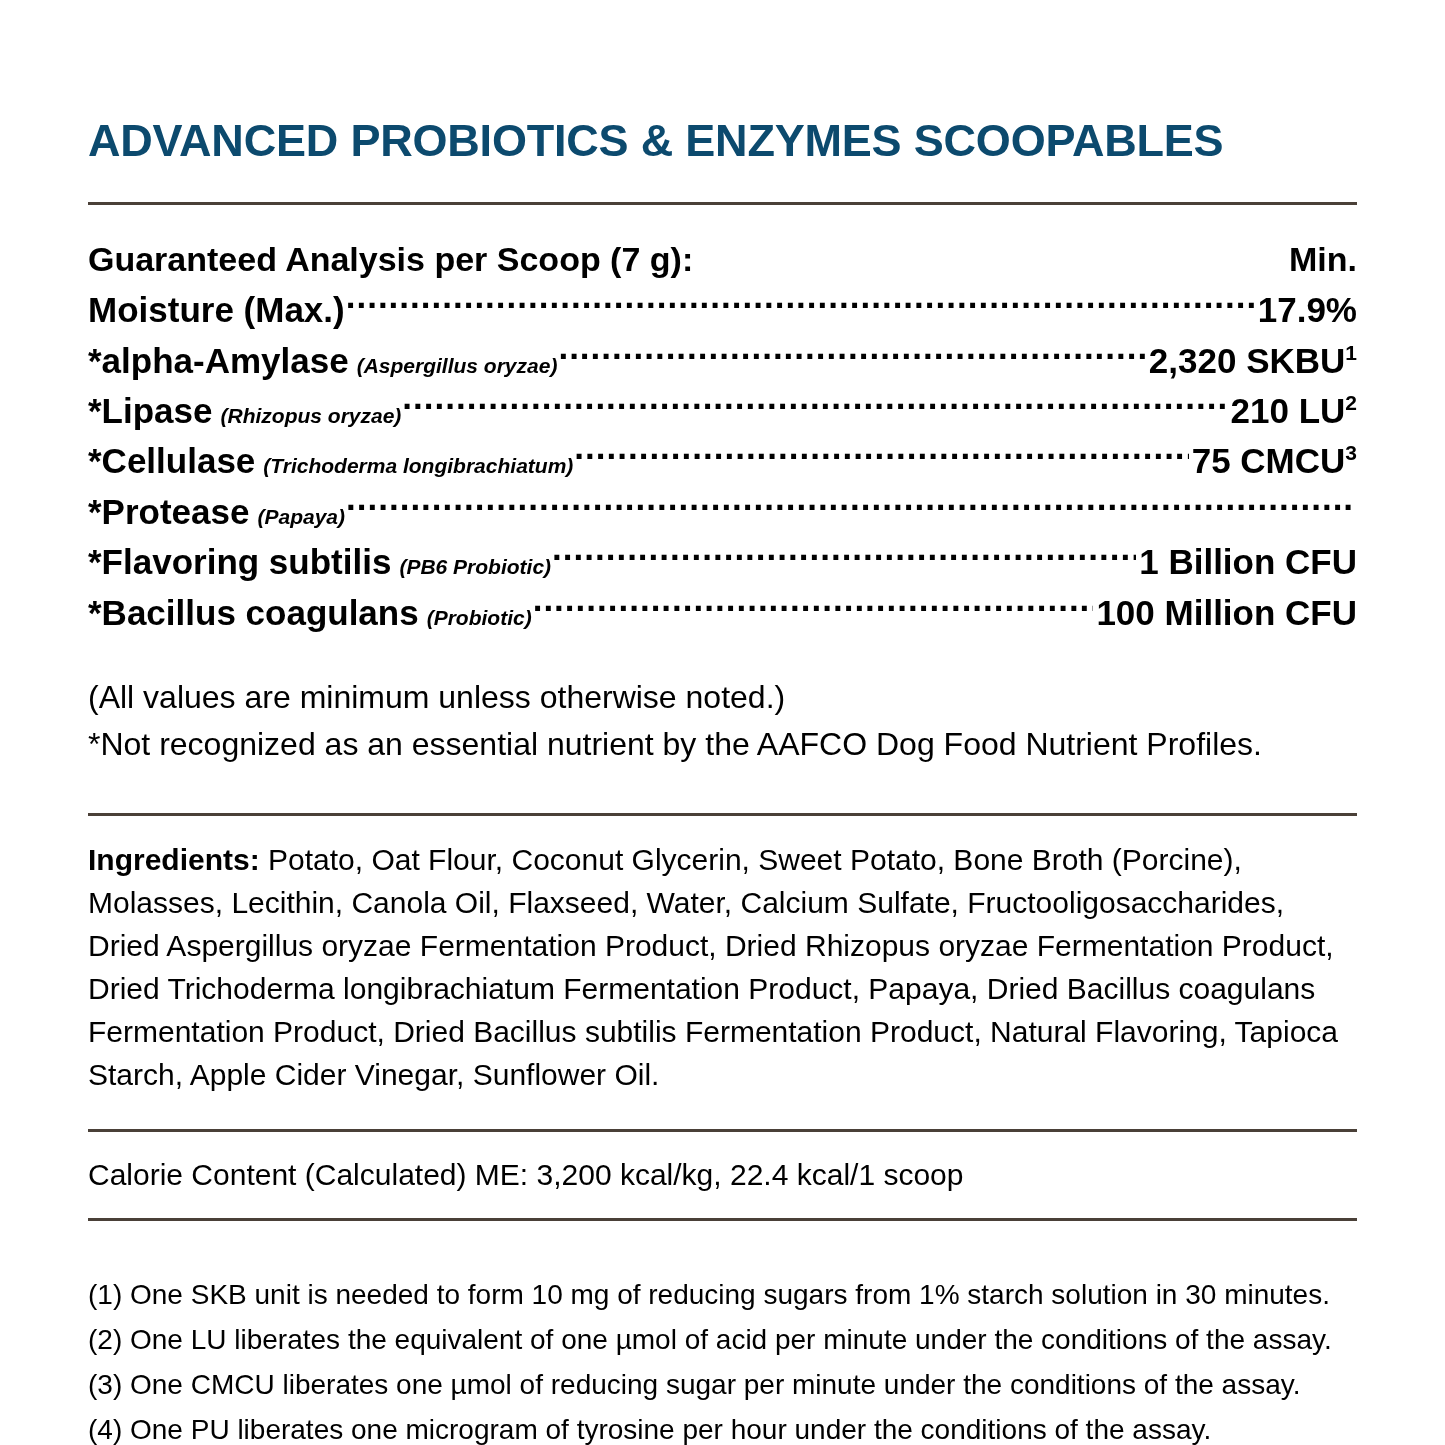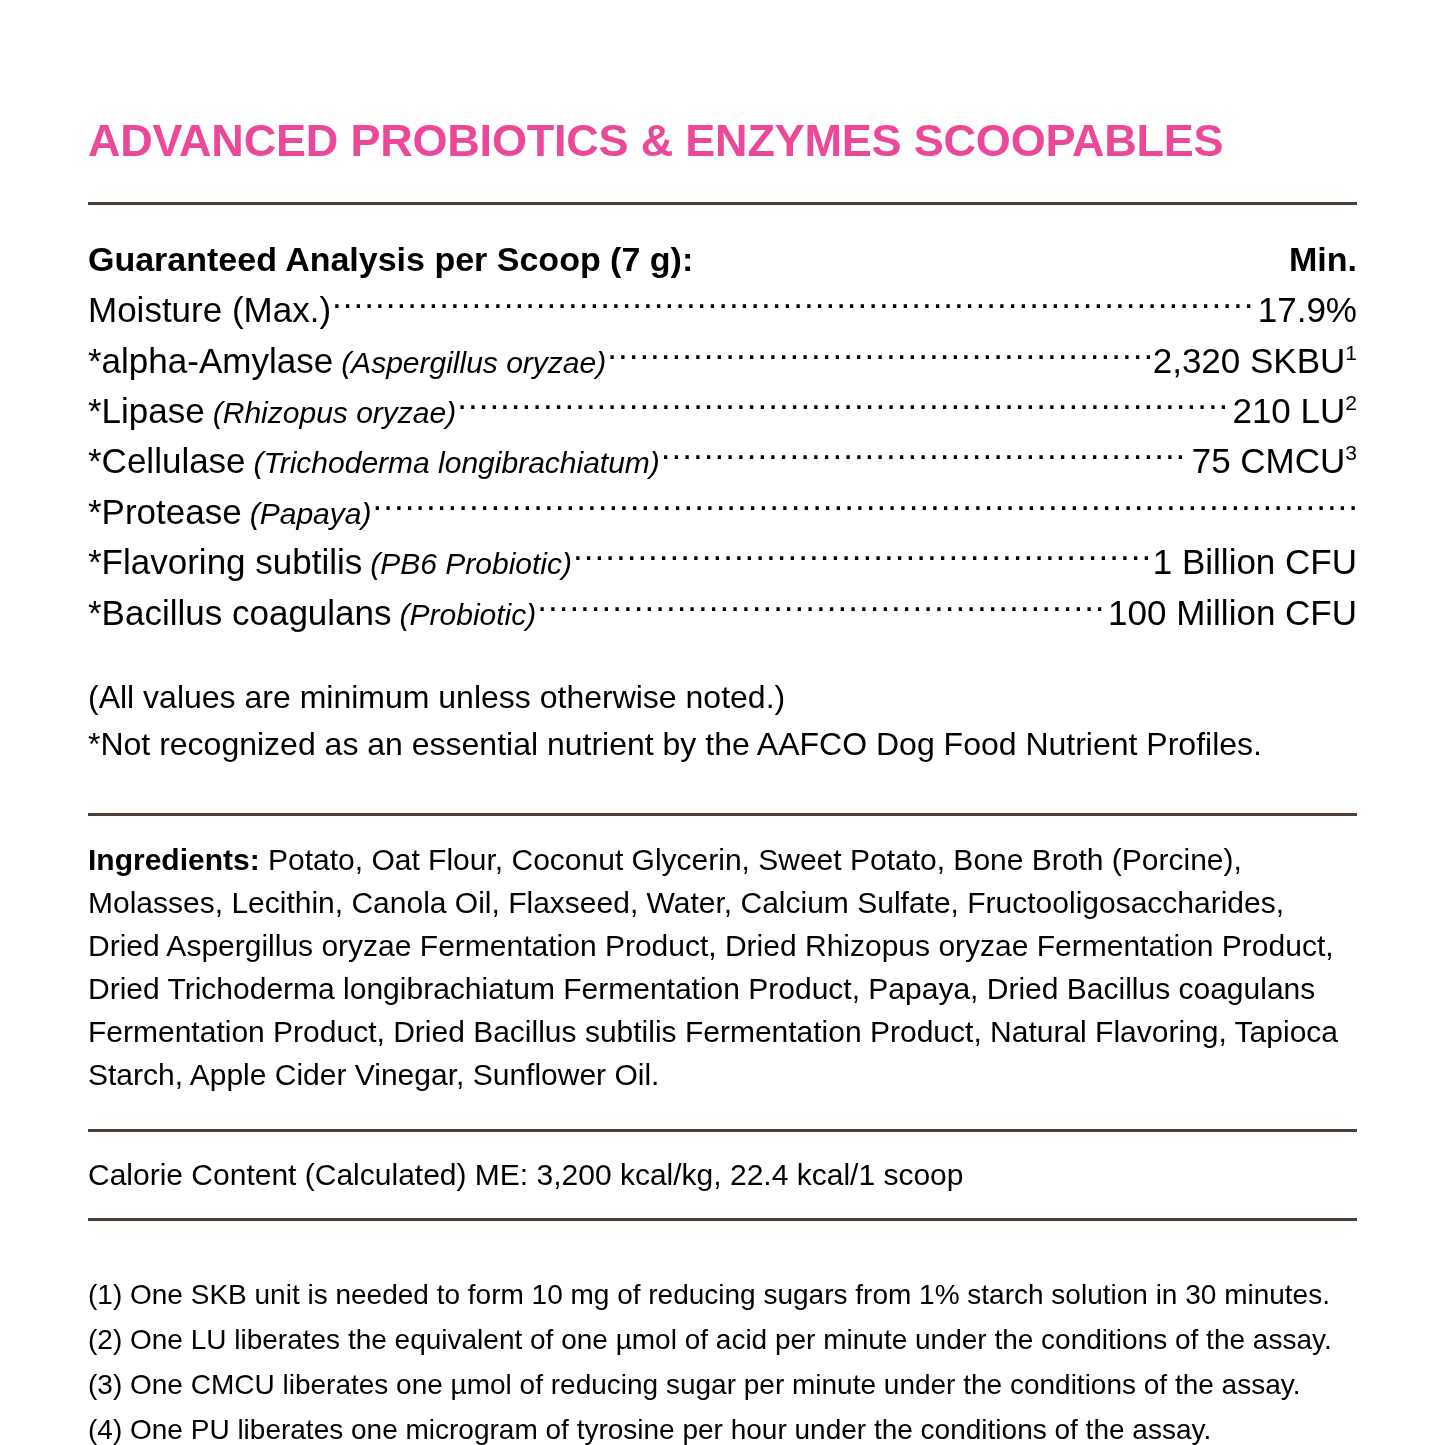--- a/index.html
+++ b/index.html
@@ -44,33 +44,33 @@
     display: flex;
     justify-content: space-between;
     align-items: baseline;
     font-size: 34px;
     font-weight: bold;
     margin-top: 34px;
     line-height: 1.18;
     gap: 16px;
   }
 
-  .ga-rows { margin-top: 6px; }
+  .ga-rows { margin-top: 6px; font-weight: bold; }
 
   .ga-row {
     display: flex;
     align-items: baseline;
     font-size: 35px;
     line-height: 1.44;
     white-space: nowrap;
   }
   .ga-name { flex: 0 0 auto; }
   .ga-sci {
     font-style: italic;
-    font-size: 30px;
+    font-size: 21px;
     padding-left: 8px;
     flex: 0 0 auto;
   }
   .ga-sci:empty { padding-left: 0; }
   .ga-lead {
     flex: 1 1 auto;
     overflow: hidden;
     position: relative;
     height: 1em;
     margin: 0 1px;
@@ -124,21 +124,21 @@
     font-size: 28px;
     line-height: 1.60;
     white-space: nowrap;
   }
 </style>
 </head>
 <body>
 
 <div class="page">
 
-  <h1 class="title" style="color: #ec4899;">ADVANCED PROBIOTICS &amp; ENZYMES SCOOPABLES</h1>
+  <h1 class="title" style="color: #0c4a6e;">ADVANCED PROBIOTICS &amp; ENZYMES SCOOPABLES</h1>
   <div class="rule rule-title" style="border-top-color: rgb(74, 64, 56);"></div>
 
   <div class="ga-header">
     <span>Guaranteed Analysis per Scoop (7 g):</span>
     <span>Min.</span>
   </div>
 
   <div class="ga-rows" id="ga-rows">
       <div class="ga-row">
         <span class="ga-name">Moisture (Max.)</span>

